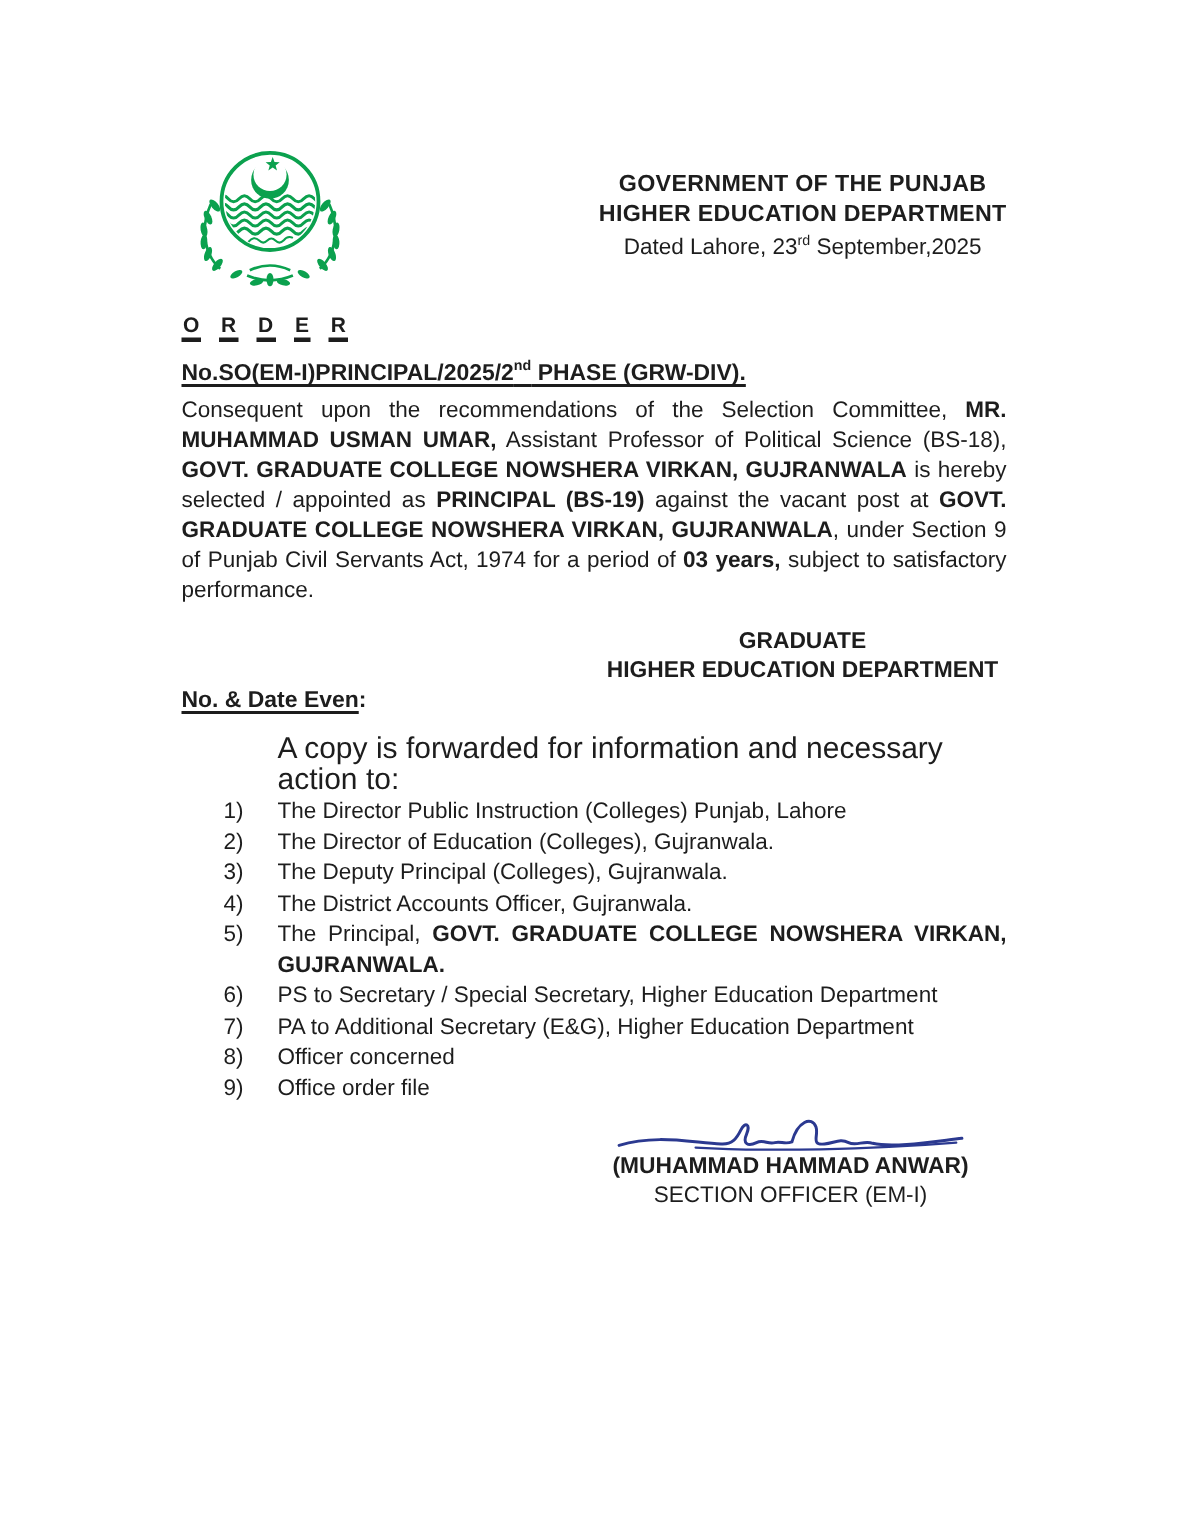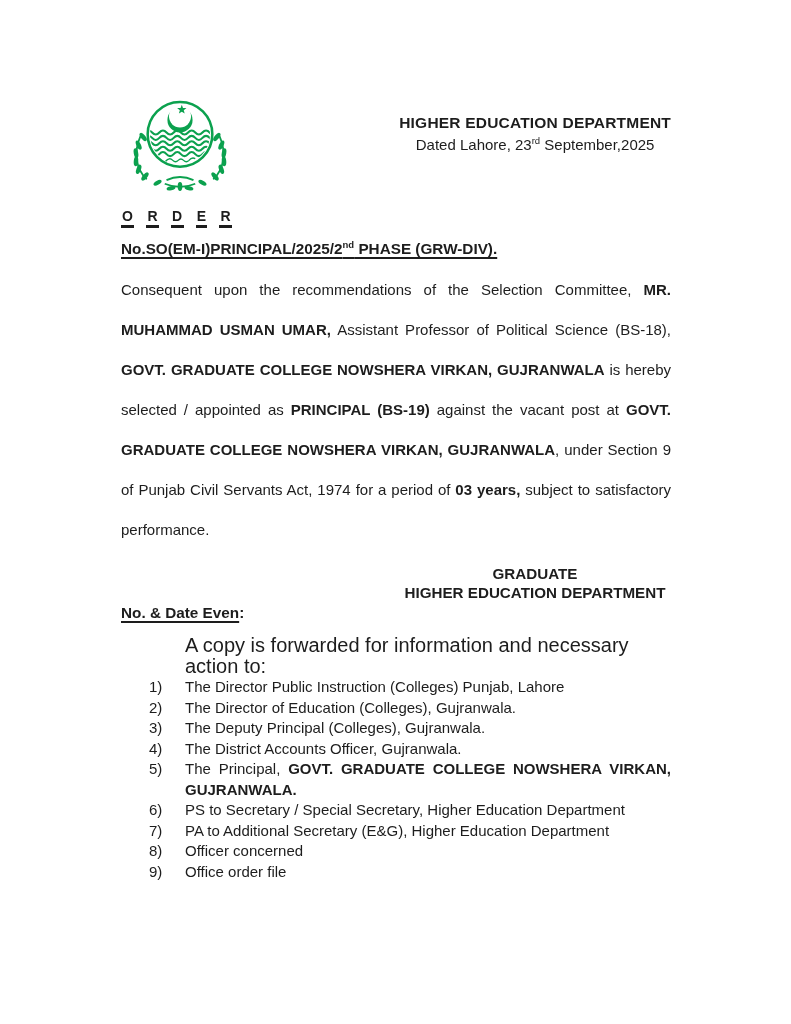--- a/index.html
+++ b/index.html
@@ -25,21 +25,21 @@
   .org{font-weight:700;font-size:15.5px;line-height:20px;letter-spacing:.2px;}
   .hdr-date{font-size:15px;line-height:20px;margin-top:2px;}
 
   
   .order-h{margin-top:9px;font-size:14px;font-weight:700;letter-spacing:.5px;}
   .order-h span{display:inline-block;border-bottom:3px solid #1d1d1d;margin-right:12px;padding:0 1px 1px 1px;}
   .ref{margin-top:12px;font-weight:700;font-size:15.3px;
        text-decoration:underline;text-decoration-thickness:1.8px;text-underline-offset:3px;}
 
   
-  .para{margin-top:12px;line-height:40px;text-align:justify;}
+  .para{margin-top:6px;line-height:20px;text-align:justify;}
   .p2num{display:inline-block;width:48px;}
 
   
   .signoff{margin:14px 0 0 auto;width:272px;text-align:center;font-weight:700;
            font-size:15.2px;line-height:19px;}
   .ncde{font-weight:700;font-size:15.3px;margin-top:2px;}
   .ncde .u{text-decoration:underline;text-decoration-thickness:1.8px;text-underline-offset:3px;}
   .cc-intro{margin:13px 0 0 64px;font-size:20px;line-height:21px;}
   .cc{margin-left:28px;font-size:15px;line-height:20.5px;}
   .cc-row{display:flex;}
@@ -104,20 +104,21 @@
           <ellipse cx="104" cy="93" rx="2.5" ry="5.5" transform="rotate(-40 104 93)"></ellipse>
           <ellipse cx="40" cy="100" rx="2.3" ry="5" transform="rotate(60 40 100)"></ellipse>
           <ellipse cx="90" cy="100" rx="2.3" ry="5" transform="rotate(-60 90 100)"></ellipse>
           <ellipse cx="55" cy="106" rx="2.3" ry="5" transform="rotate(78 55 106)"></ellipse>
           <ellipse cx="75" cy="106" rx="2.3" ry="5" transform="rotate(-78 75 106)"></ellipse>
           <ellipse cx="65" cy="104" rx="2.6" ry="5"></ellipse>
         </g>
       </svg>
     </div>
     <div class="hdr-text">
+      <div class="org">GOVERNMENT OF THE PUNJAB</div>
       <div class="org">HIGHER EDUCATION DEPARTMENT</div>
       <div class="hdr-date"><span>Dated Lahore, 23</span><sup>rd</sup><span> September,2025</span></div>
     </div>
   </div>
 
   <div class="order-h">
     <span>O</span><span>R</span><span>D</span><span>E</span><span>R</span>
   </div>
 
   <div class="ref"><span>No.SO(EM-I)PRINCIPAL/2025/2</span><sup>nd</sup><span> PHASE (GRW-DIV).</span></div>
@@ -165,14 +166,24 @@
     <div class="cc-row">
         <span class="cc-num">8)</span>
         <span class="cc-text">Officer concerned</span>
       </div>
     <div class="cc-row">
         <span class="cc-num">9)</span>
         <span class="cc-text">Office order file</span>
       </div>
   </div>
 
+  <div class="sig">
+    <svg viewBox="0 0 250 36" width="250" height="34" aria-hidden="true">
+      <g stroke="#2b3990" fill="none" stroke-width="2.1" stroke-linecap="round">
+        <path d="M4,25 C30,17 55,23 76,24 C84,24.5 87,20 90,14 C93,8 97,10 94,17 C91,24 95,26 101,23 C106,20.5 109,24.5 114,23 C118,21.8 121,24.5 126,22.5 C130,8 140,4 143,12 C145,18 139,25 149,24 C156,23.3 160,20 166,23 C171,25.5 177,21.5 183,23.5 C198,27 228,22 246,20"></path>
+        <path d="M58,26.5 C110,29.5 180,28 242,23" stroke-width="1.6"></path>
+      </g>
+    </svg>
+    <div class="sig-name">(MUHAMMAD HAMMAD ANWAR)</div>
+    <div class="sig-title">SECTION OFFICER (EM-I)</div>
+  </div>
 
 </div>
 
 </body></html>

